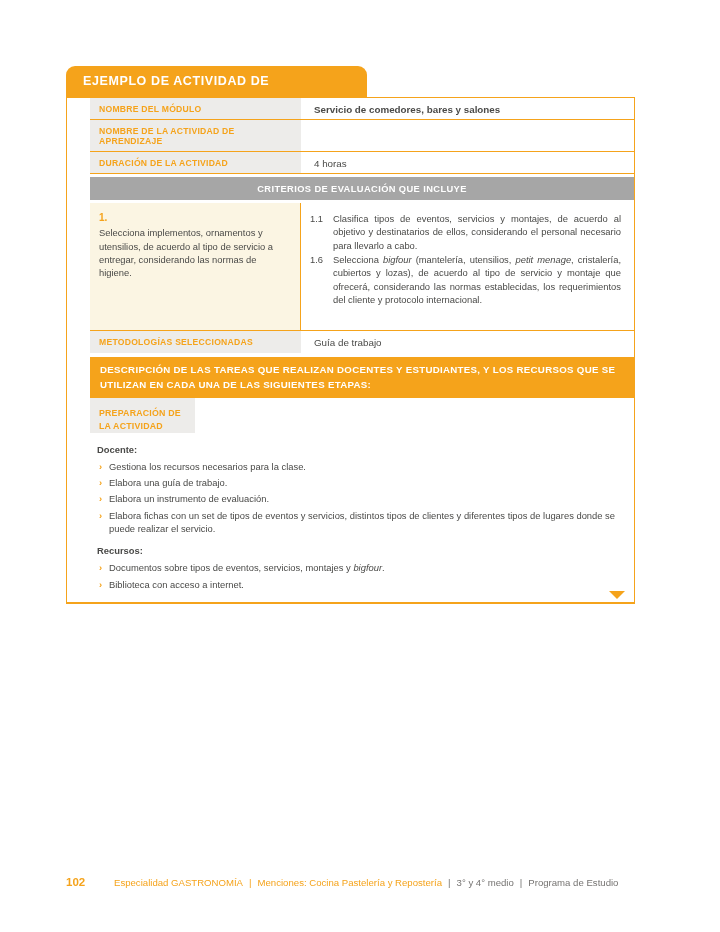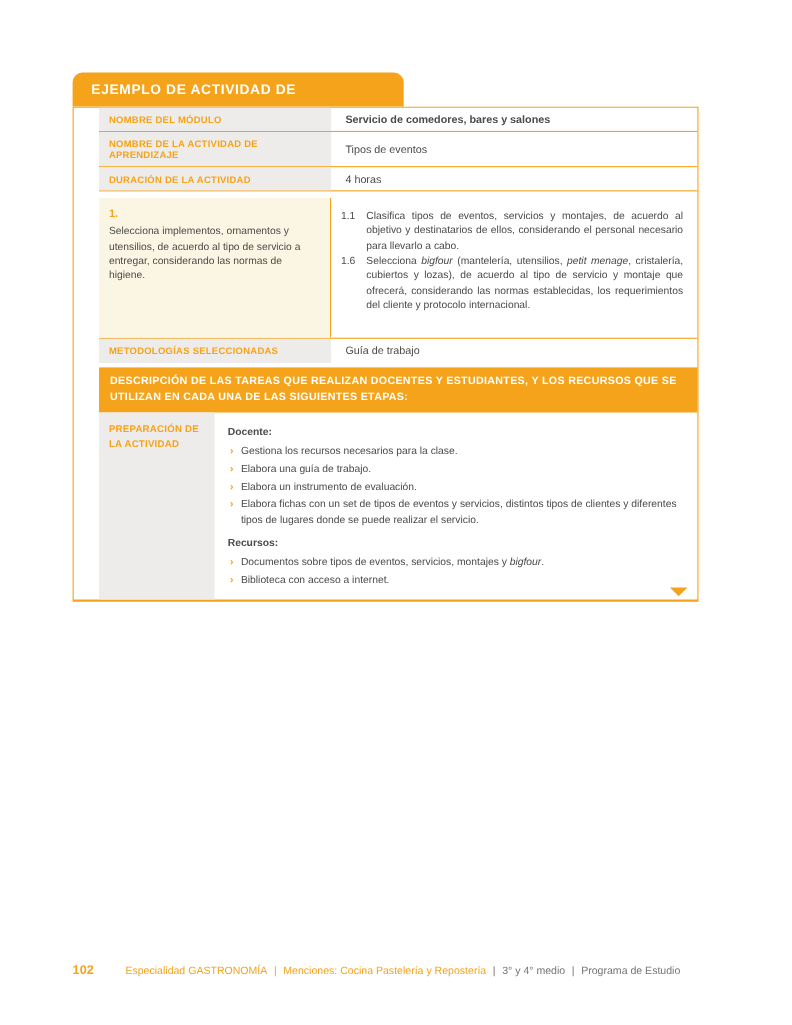--- a/index.html
+++ b/index.html
@@ -72,21 +72,21 @@
 
   .metod-row{display:flex;border-top:1.5px solid var(--orange);min-height:23px;justify-content:space-between;}
   .metod-row .info-label{padding-top:6px;}
 
   .desc-banner{
     margin-top:4px;background:var(--orange);color:#fff;
     font-weight:bold;font-size:9.7px;letter-spacing:.3px;
     line-height:1.5;padding:6px 14px 6px 10px;
   }
 
-  .prep-row{display:flex;min-height:170px;position:relative;}
+  .prep-row{display:flex;min-height:170px;position:relative;flex-direction:column;}
   .prep-label{
     width:105px;flex:none;background:var(--label-bg);
     color:var(--orange);font-weight:bold;font-size:8.8px;letter-spacing:.2px;
     line-height:1.45;padding:9px 6px 0 9px;margin-right:5px;
   }
   .prep-content{flex:1;padding:8px 16px 8px 7px;font-size:9.4px;line-height:1.45;}
   .subhead{font-weight:bold;margin:2px 0 4px;}
   .subhead.second{margin-top:8px;}
   ul.bullets{list-style:none;}
   ul.bullets li{display:flex;margin-bottom:2.5px;}
@@ -120,29 +120,29 @@
 
   <div class="box">
 
     <div class="info-row">
       <div class="info-label">NOMBRE DEL MÓDULO</div>
       <div class="info-value bold">Servicio de comedores, bares y salones</div>
     </div>
 
     <div class="info-row">
       <div class="info-label">NOMBRE DE LA ACTIVIDAD DE APRENDIZAJE</div>
-      <div class="info-value">Tipos de eventos</div>
     </div>
 
     <div class="info-row">
       <div class="info-label">DURACIÓN DE LA ACTIVIDAD</div>
       <div class="info-value">4 horas</div>
     </div>
 
     <div class="hdr-row">
+      <div class="hdr-right">CRITERIOS DE EVALUACIÓN QUE INCLUYE</div>
     </div>
 
     <div class="content-row">
       <div class="cell-left">
         <div class="num">1.</div>
         <div>Selecciona implementos, ornamentos y utensilios, de acuerdo al tipo de servicio a entregar, considerando las normas de higiene.</div>
       </div>
       <div class="cell-right">
         <div class="criterion">
           <span class="cnum">1.1</span>

